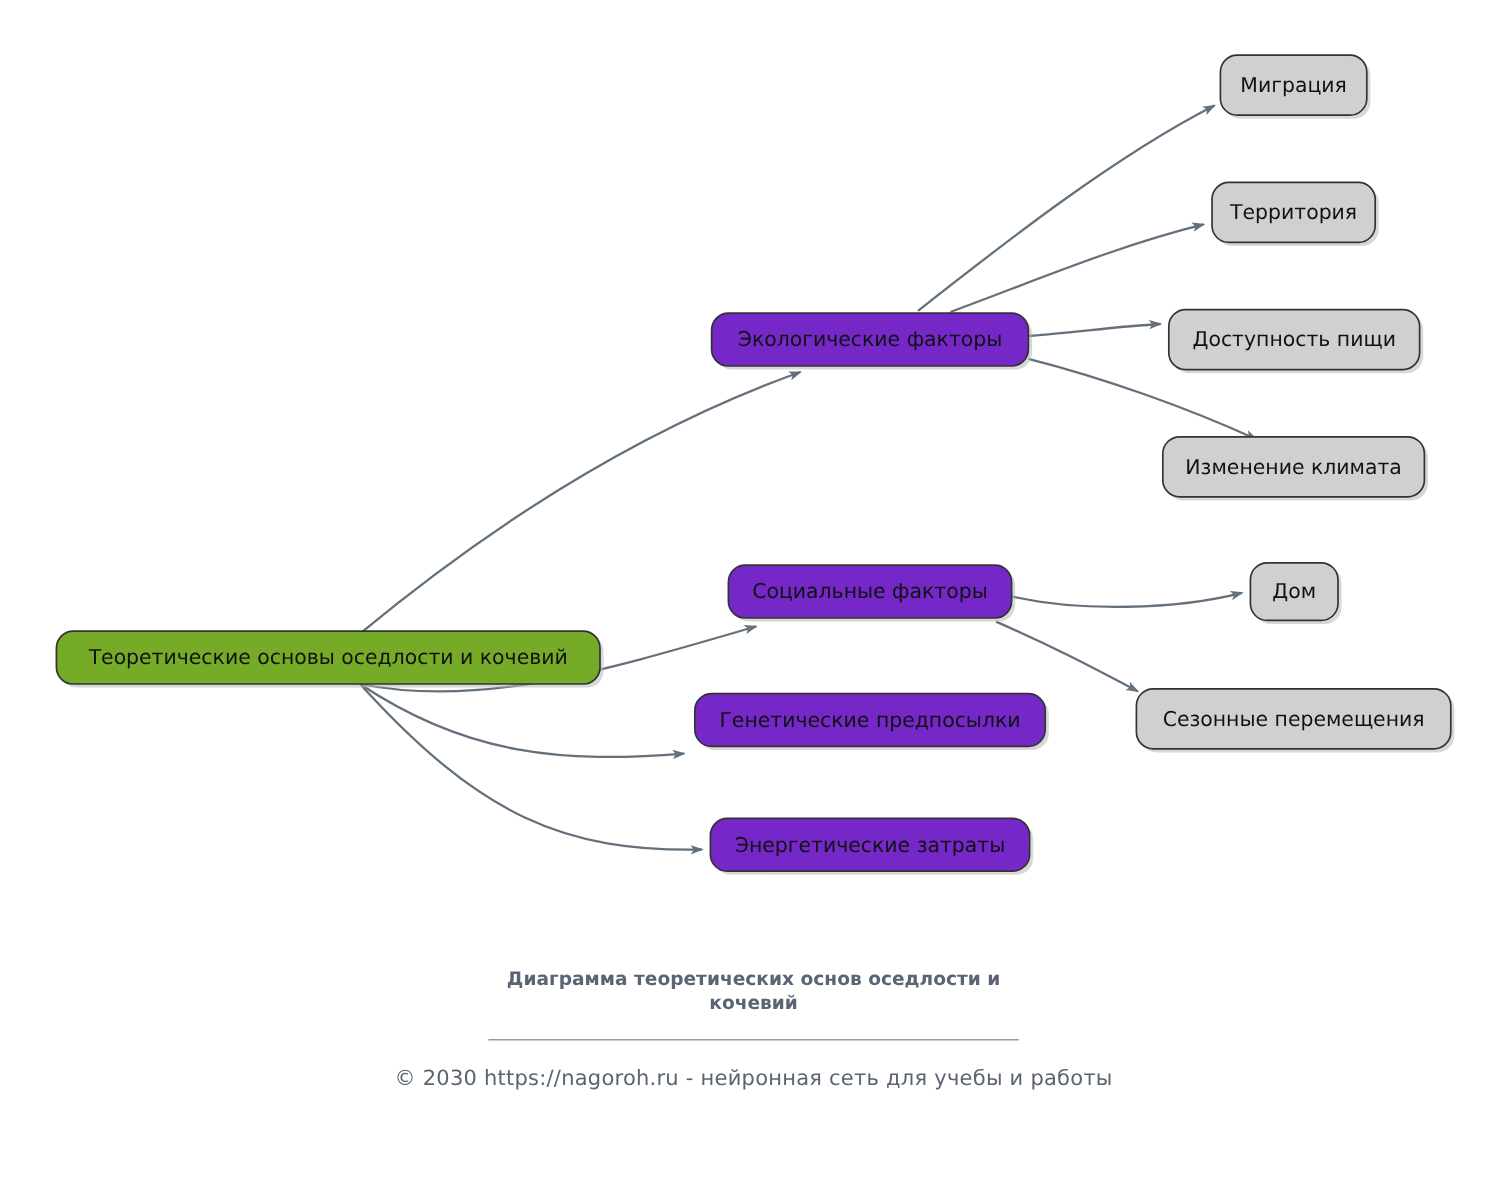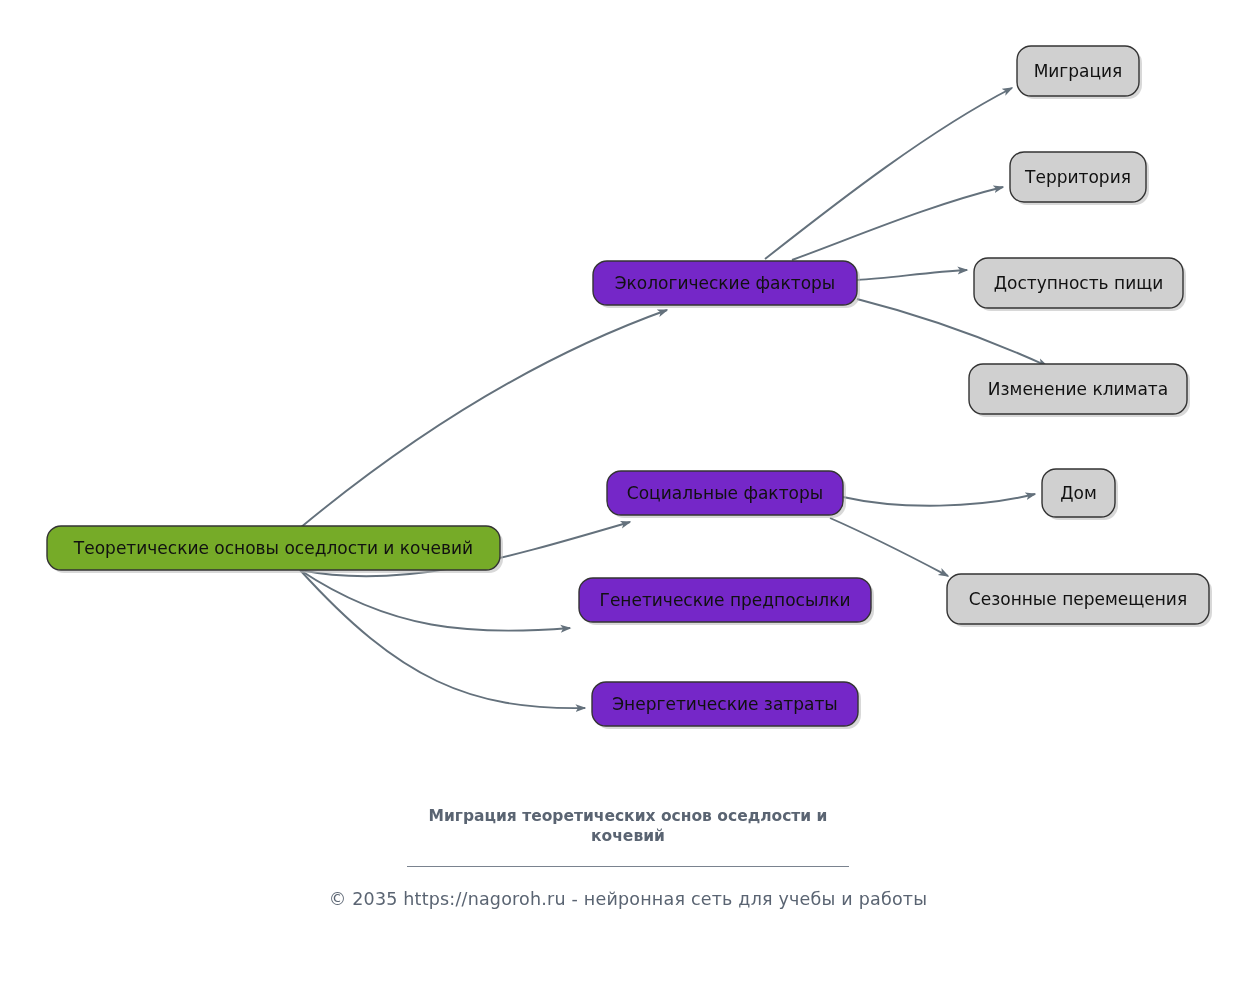--- a/index.html
+++ b/index.html
@@ -154,18 +154,18 @@
         </g>
         <g>
           <rect class="shadow-rect" x="595" y="685" width="266" height="44" rx="14"></rect>
           <rect class="node-rect node-branch" x="592" y="682" width="266" height="44" rx="14"></rect>
           <text class="node-label" x="725" y="705">Энергетические затраты</text>
         </g>
       </g>
   </svg>
 
   <div class="caption-block">
-    <div class="caption-title">Миграция теоретических основ оседлости и кочевий</div>
+    <div class="caption-title">Диаграмма теоретических основ оседлости и кочевий</div>
     <div class="caption-rule"></div>
-    <div class="caption-credit">© 2035 https://nagoroh.ru - нейронная сеть для учебы и работы</div>
+    <div class="caption-credit">© 2030 https://nagoroh.ru - нейронная сеть для учебы и работы</div>
   </div>
 
 </div>
 
 </body></html>

